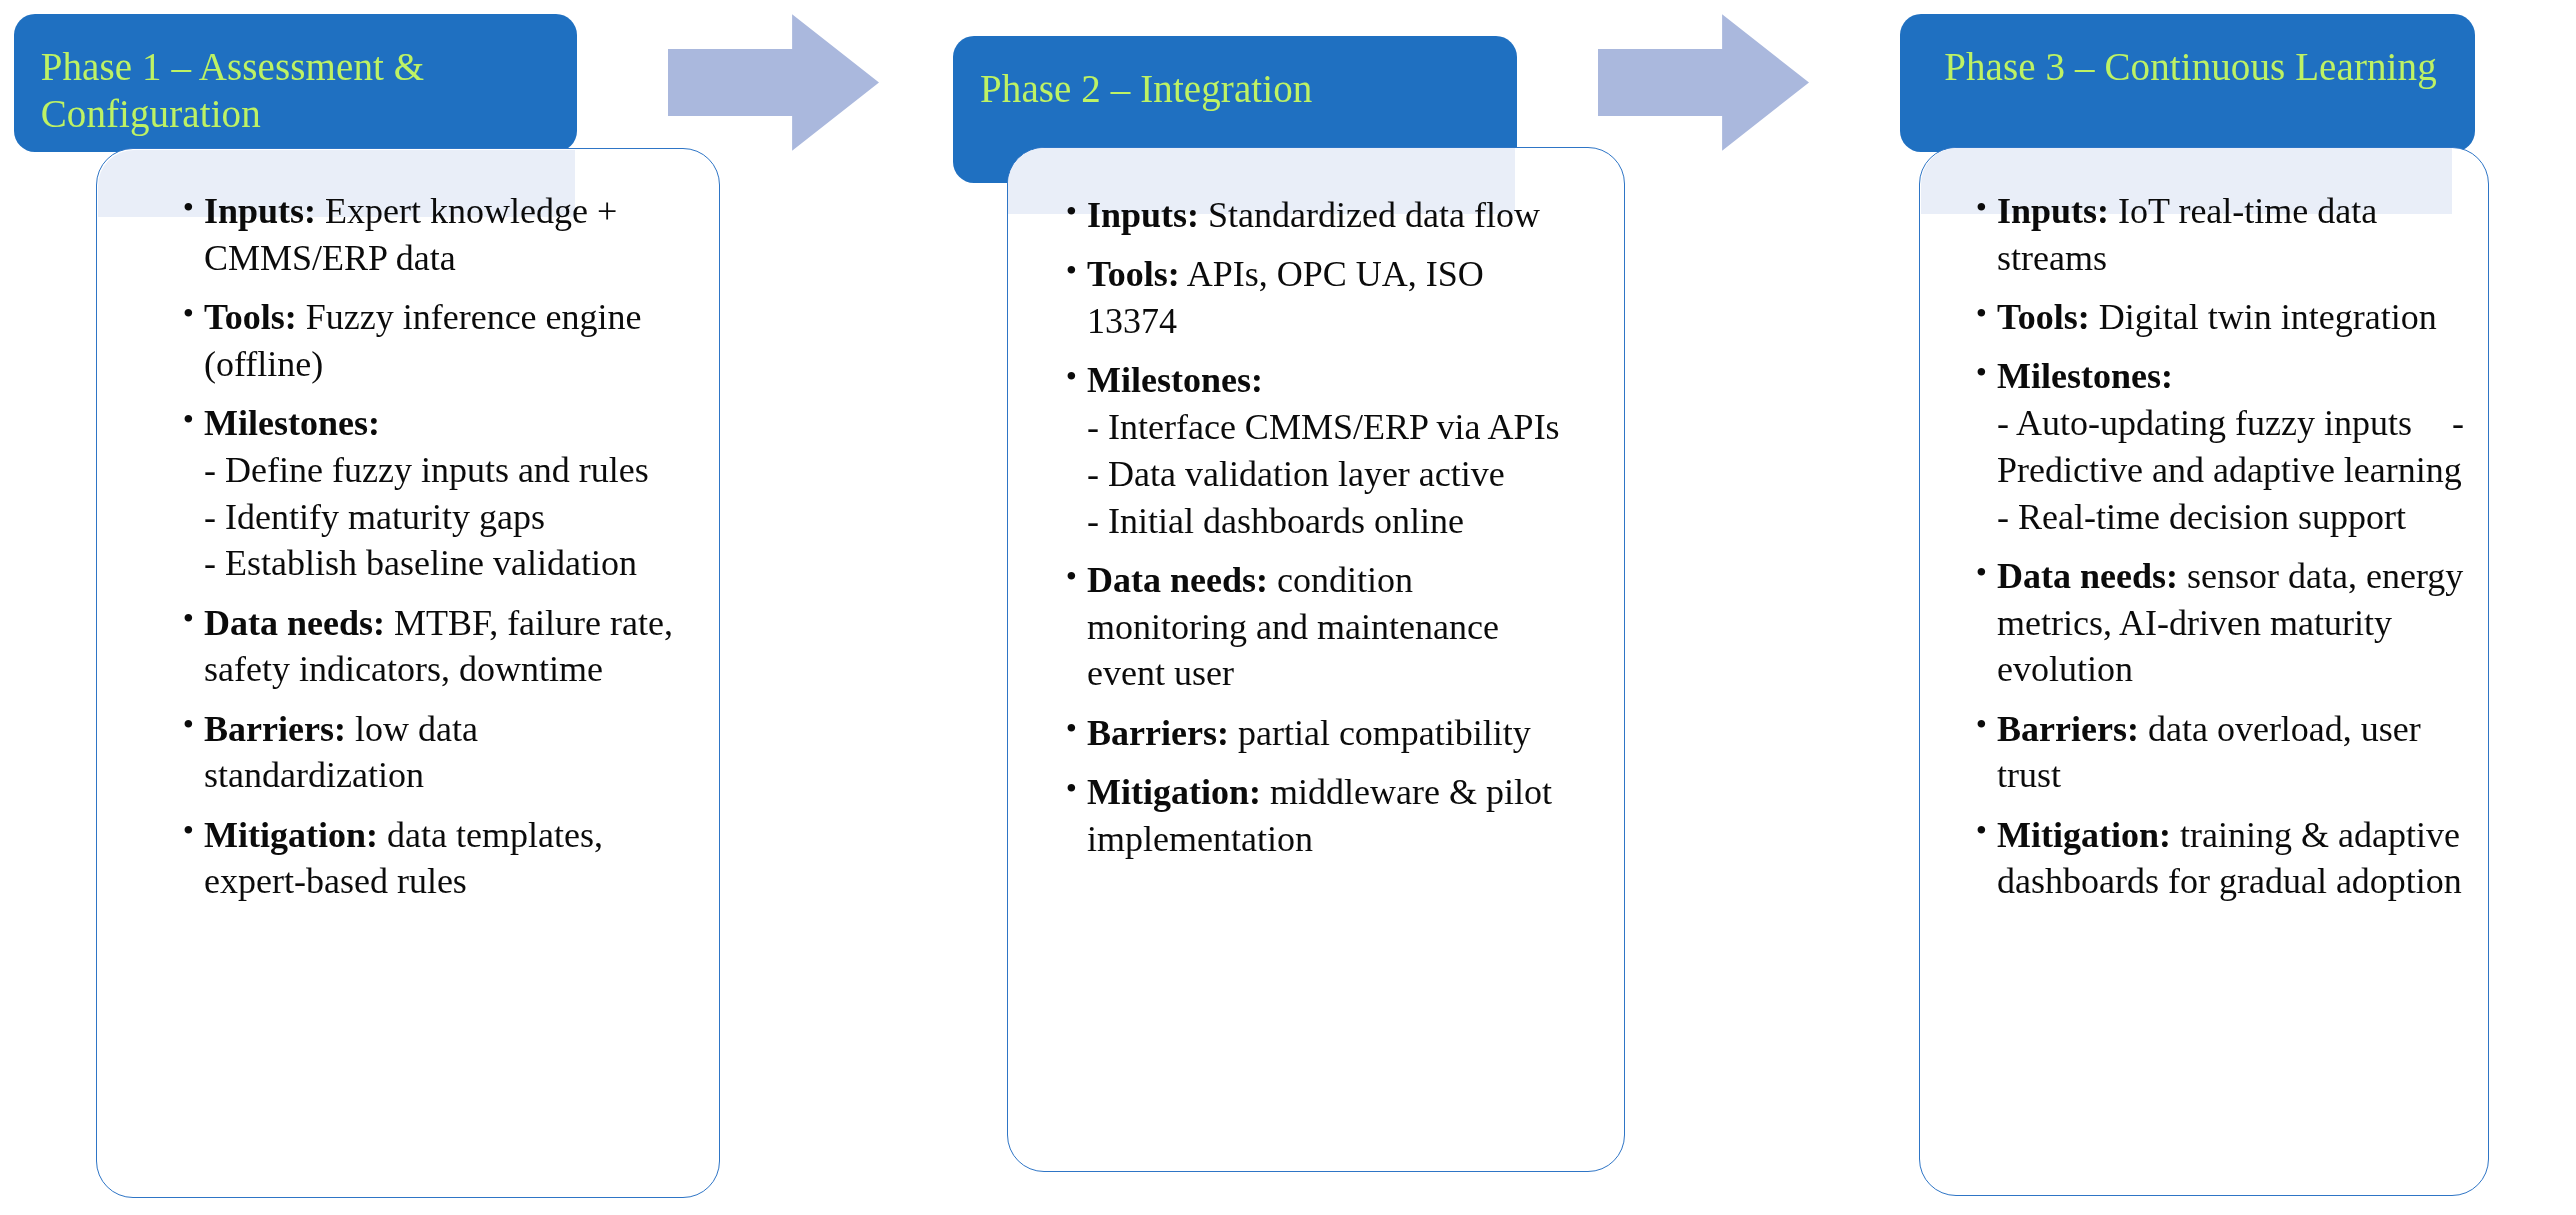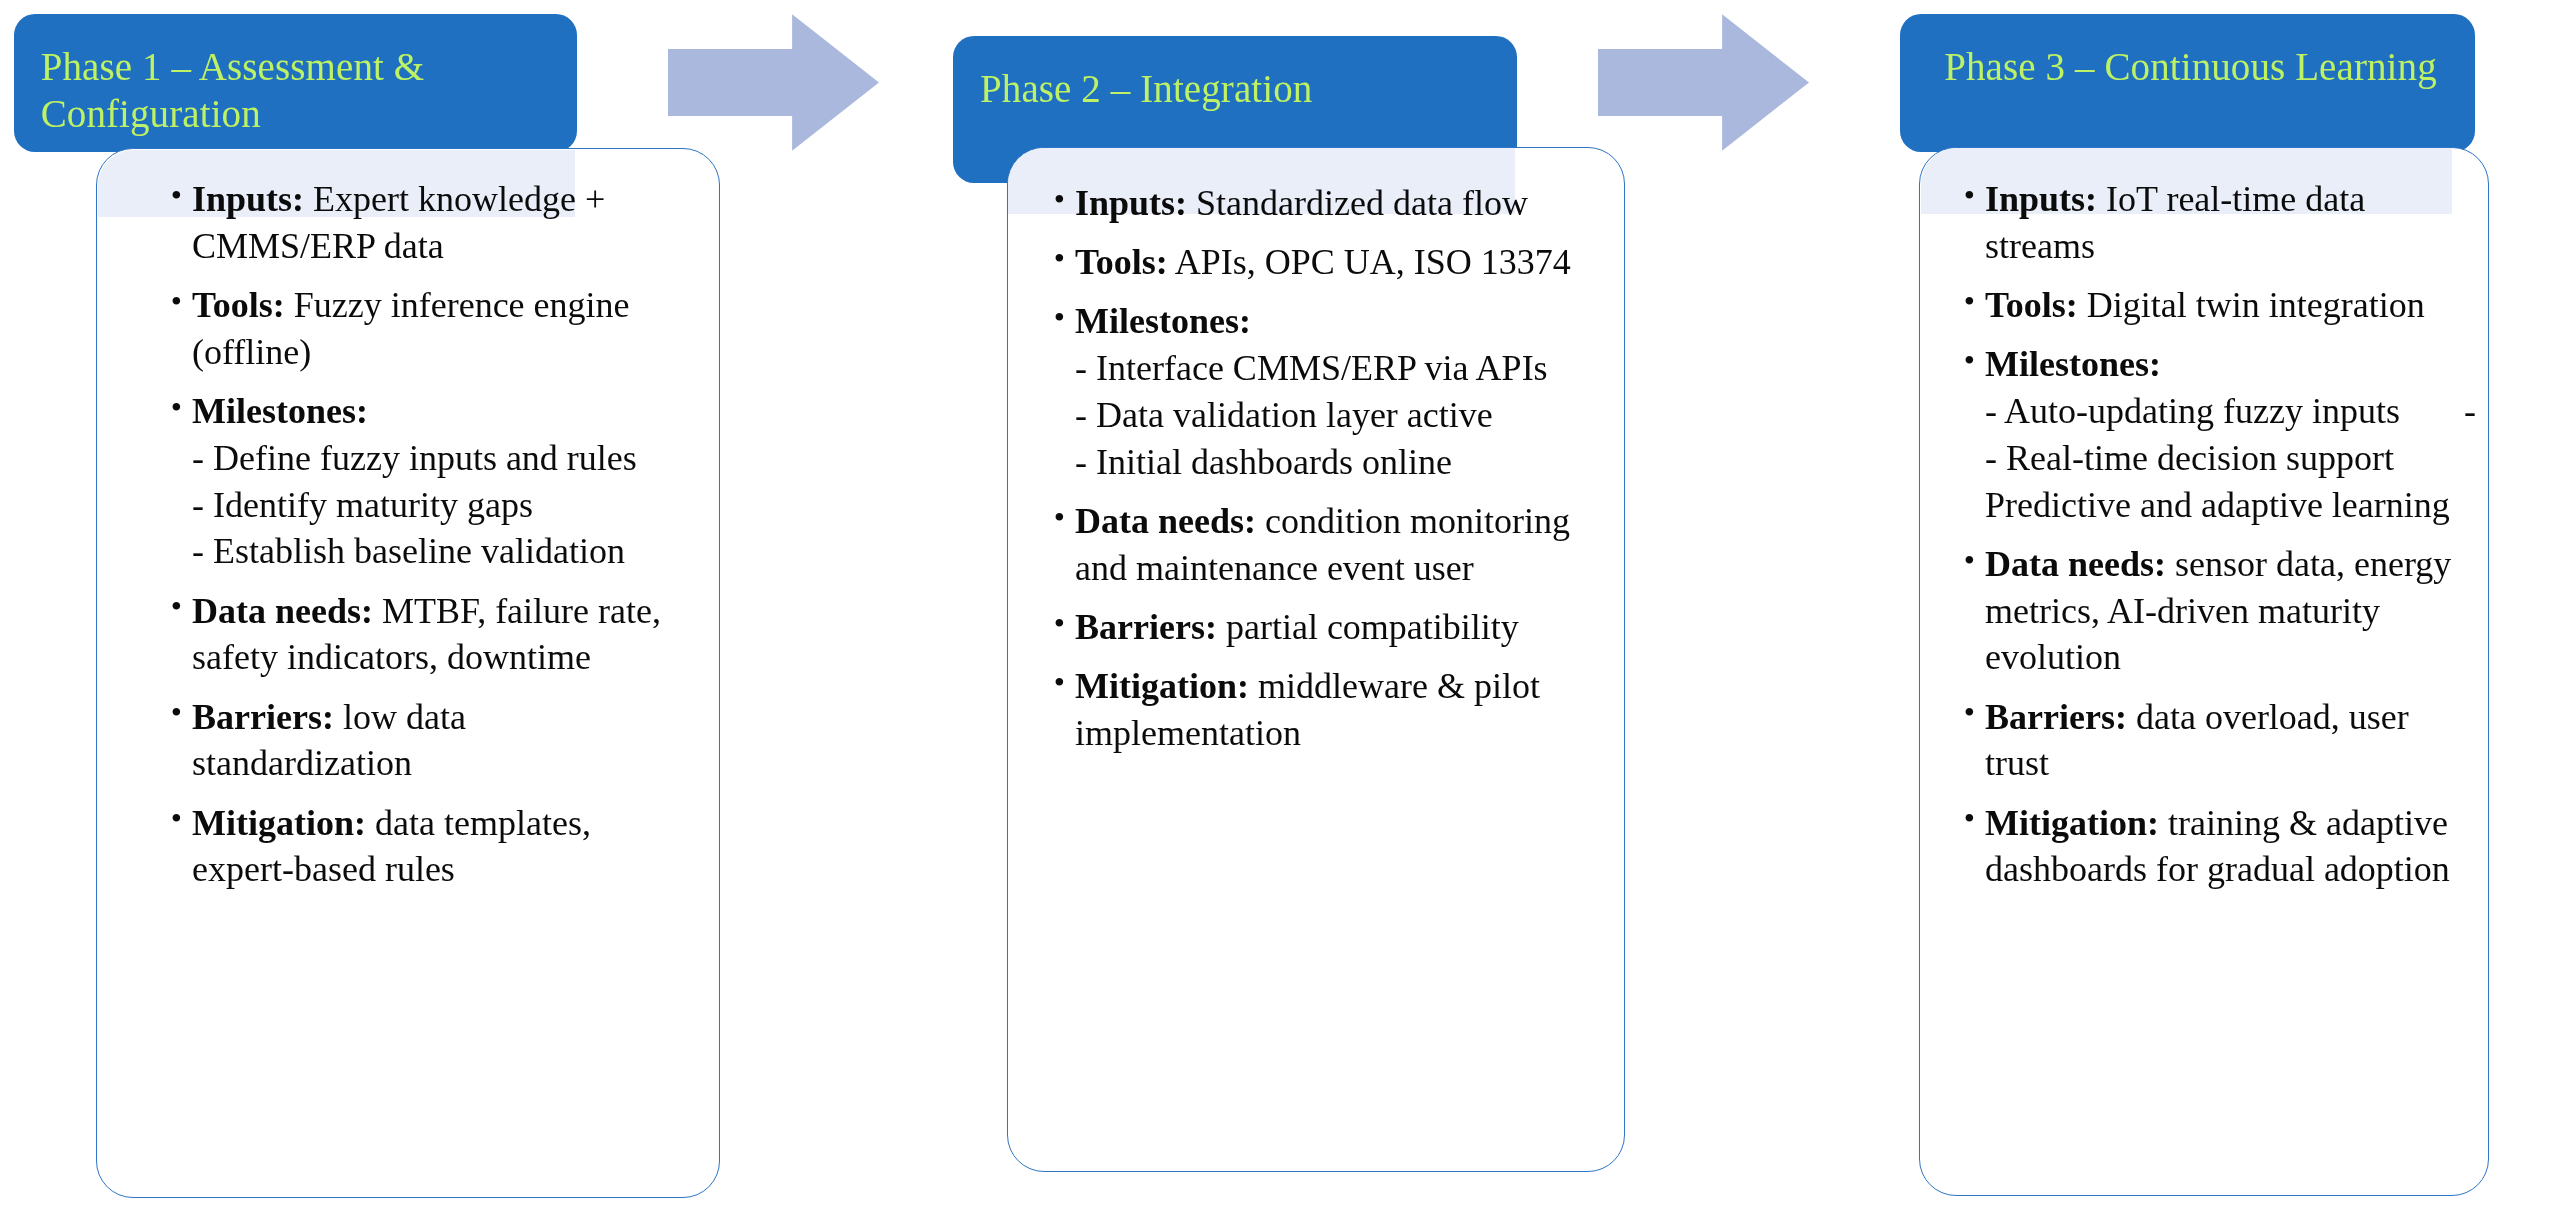--- a/index.html
+++ b/index.html
@@ -53,21 +53,21 @@
   .body{
     position:absolute;
     z-index:6;
     font-size:36px;
     line-height:1.30;
     color:#0b0b0b;
   }
 
   ul.lvl1{
     list-style:none;
-    margin:0;padding:0;
+    margin:12px;padding:0;
   }
   ul.lvl1 > li{
     position:relative;
     padding-left:25px;
     margin:0 0 12.4px 0;
   }
   ul.lvl1 > li:before{
     content:"\2022";
     position:absolute;
     left:3.7px; top:-1.2px;
@@ -208,22 +208,22 @@
       </li>
 
       <li>
         <span class="lbl">Tools:</span><span> Digital twin integration</span>
       </li>
 
       <li class="indent">
         <span class="lbl">Milestones:</span>
         <ul class="sub">
           <li class="hang"><span class="float-dash">-</span><span>- Auto-updating fuzzy inputs</span></li>
+          <li class="hang">Predictive and adaptive learning</li>
           <li class="hang">- Real-time decision support</li>
-          <li class="hang">Predictive and adaptive learning</li>
         </ul>
       </li>
 
       <li>
         <span class="lbl">Data needs:</span><span> sensor data, energy metrics, AI-driven maturity evolution</span>
       </li>
 
       <li>
         <span class="lbl">Barriers:</span><span> data overload, user trust</span>
       </li>

